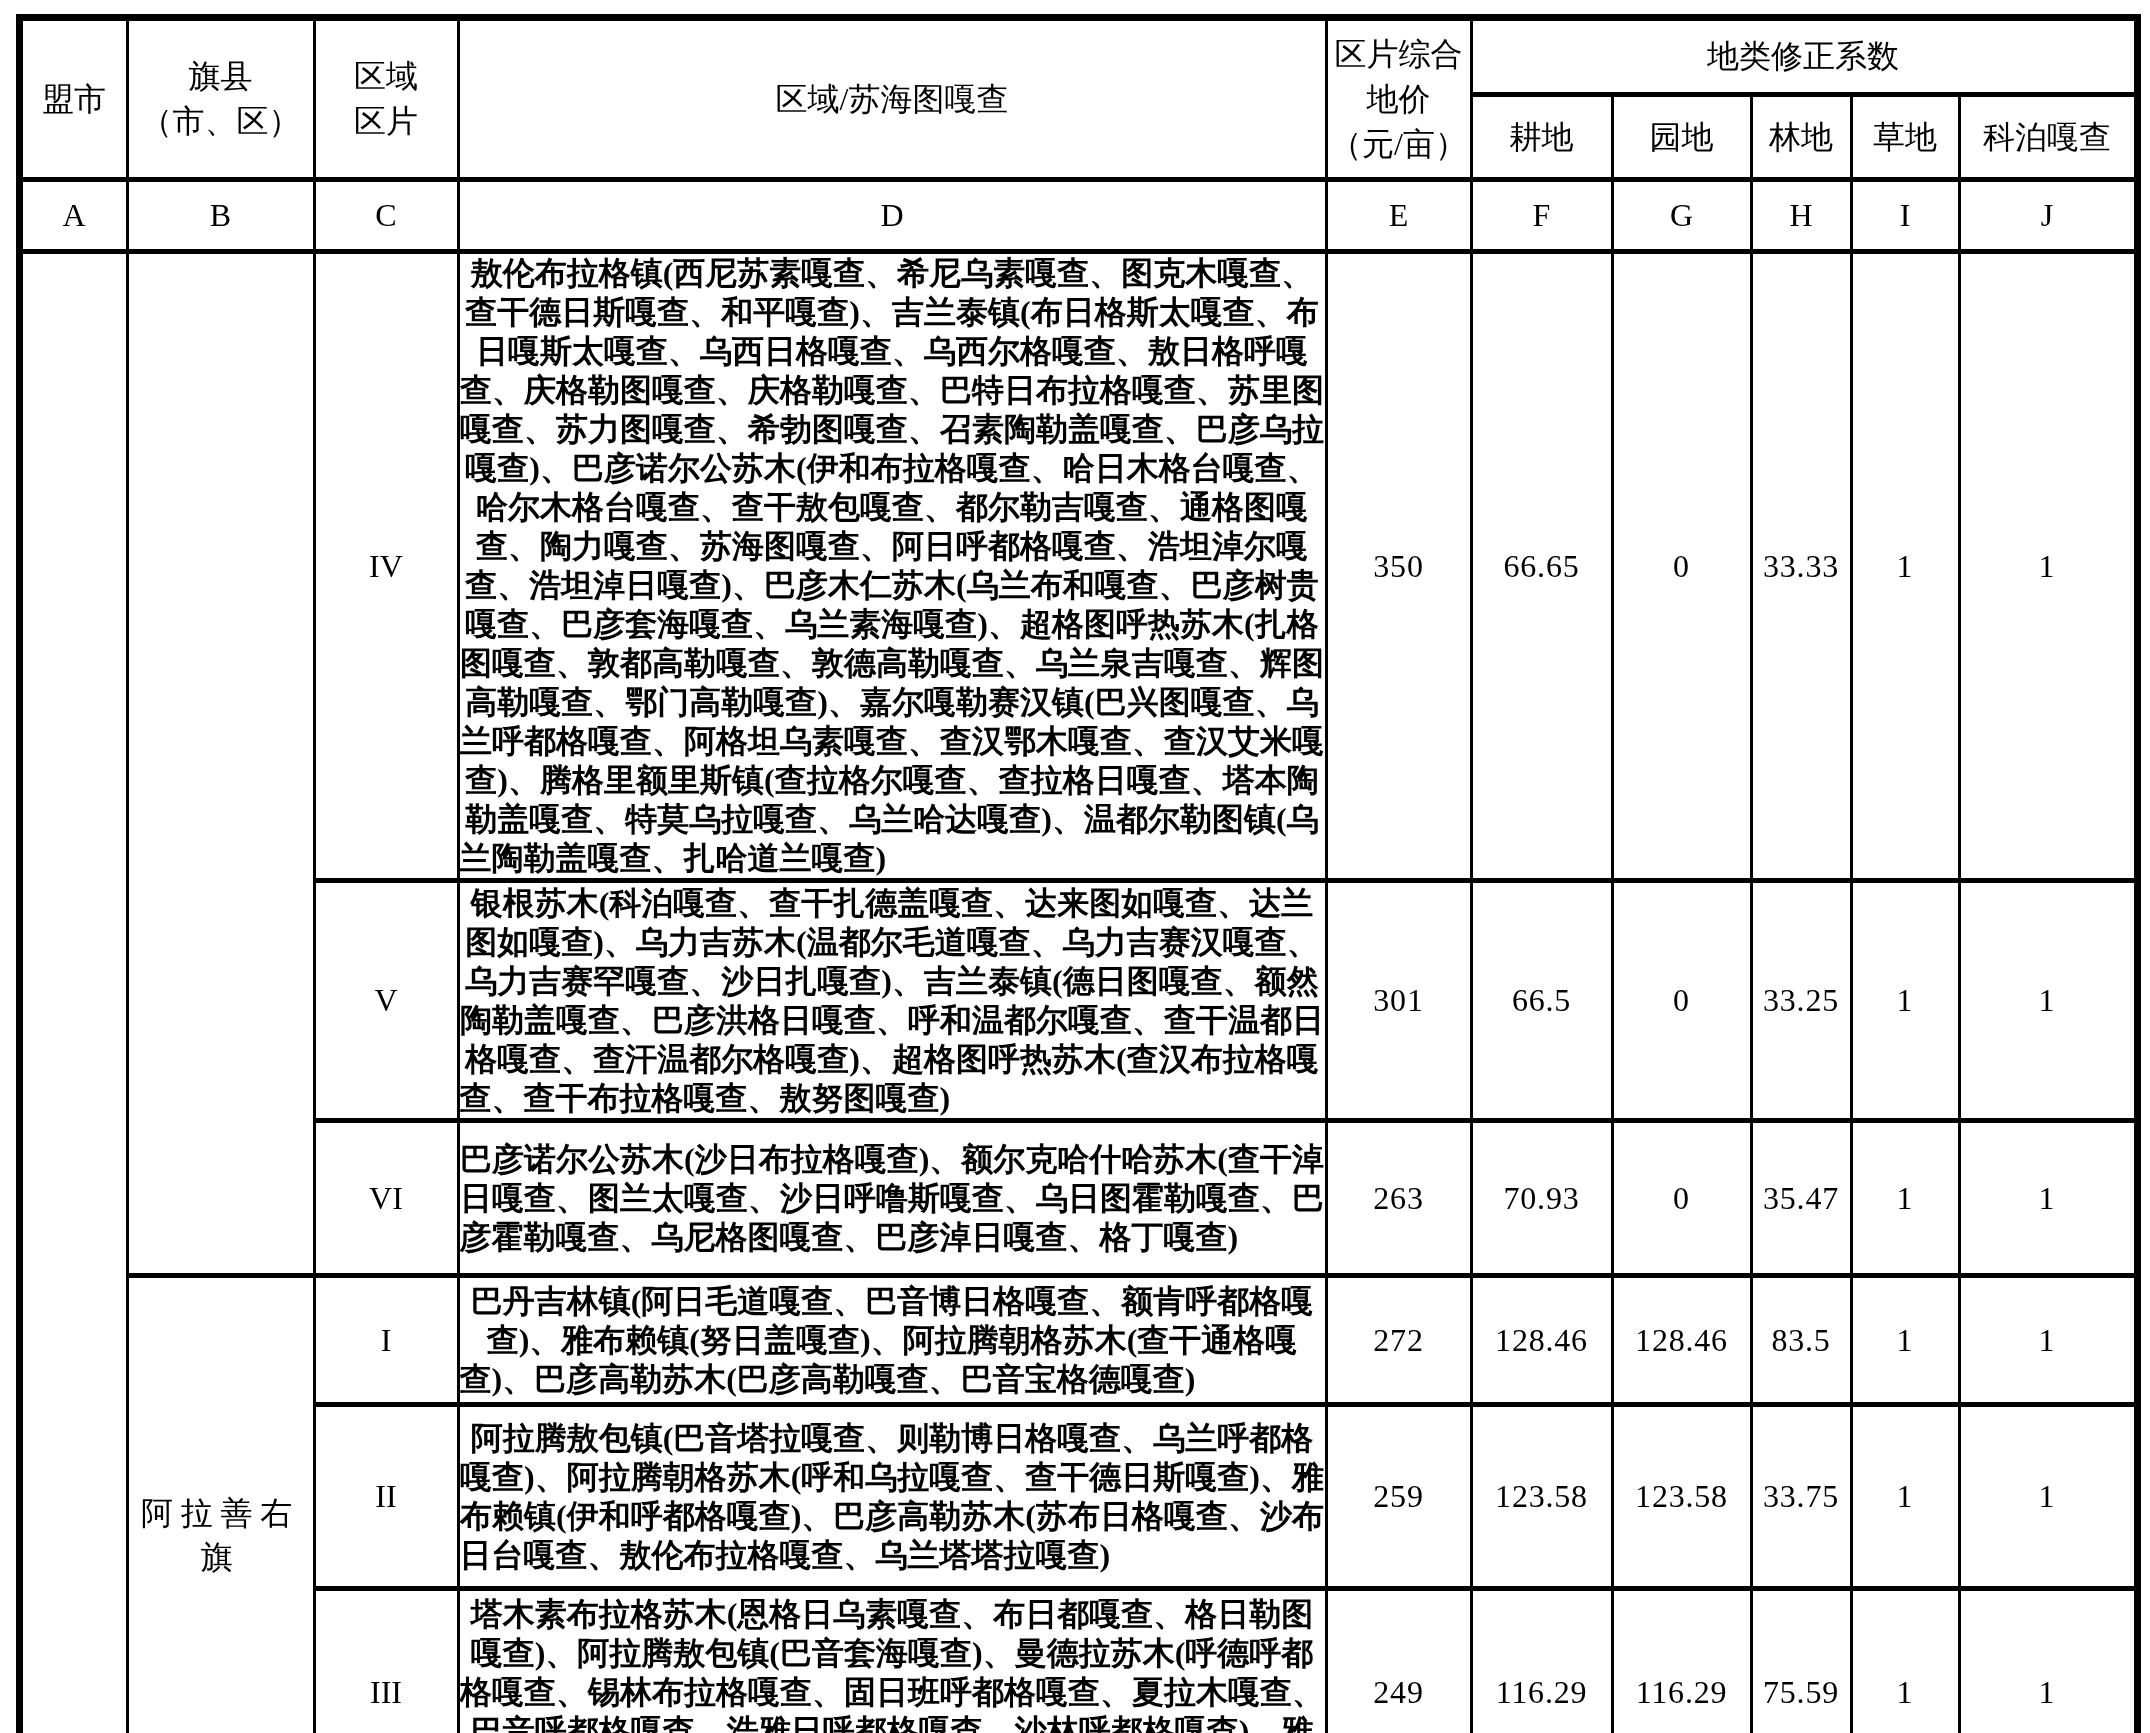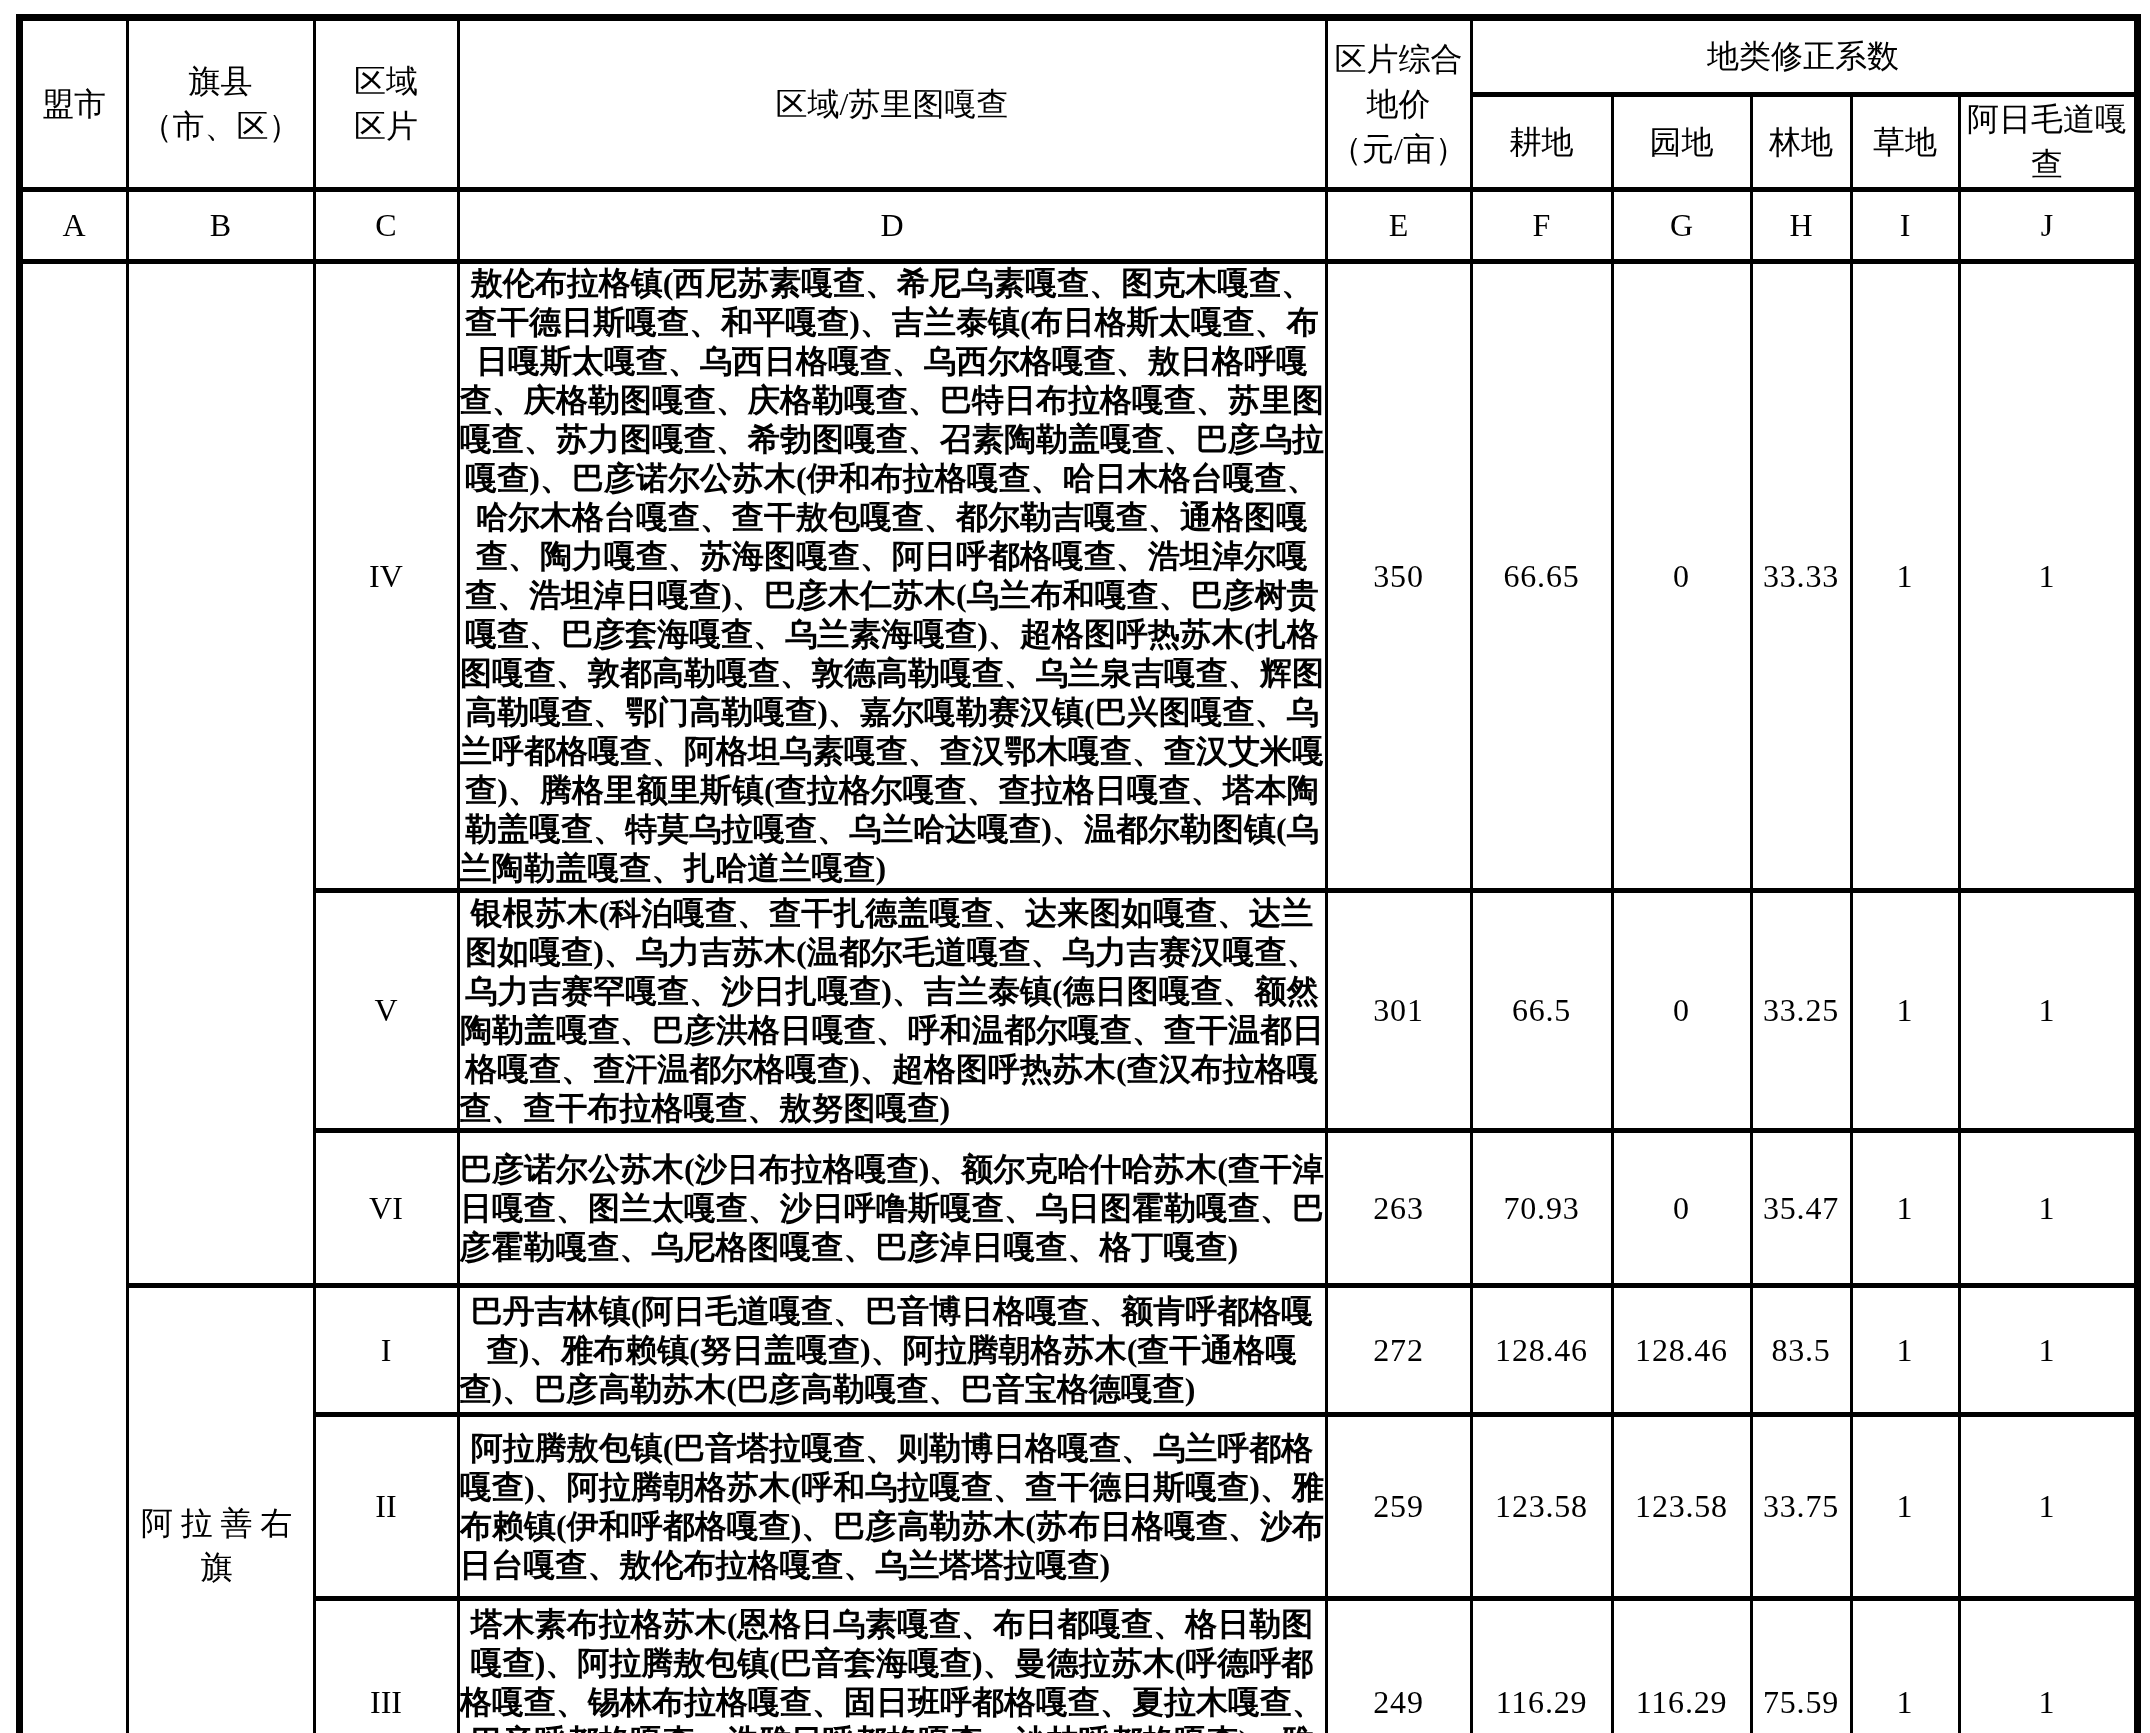--- a/index.html
+++ b/index.html
@@ -93,33 +93,33 @@
       <col style="width:178px">
     </colgroup>
 
     <tbody>
         <tr class="h1">
       <td class="hdr" rowspan="2">盟市</td>
       <td class="hdr" rowspan="2">旗县
 （市、区）</td>
       <td class="hdr" rowspan="2">区域
 区片</td>
-      <td class="hdr" rowspan="2">区域/苏里图嘎查</td>
+      <td class="hdr" rowspan="2">区域/苏海图嘎查</td>
       <td class="hdr" rowspan="2">区片综合
 地价
 （元/亩）</td>
       <td class="hdr" colspan="5">地类修正系数</td>
     </tr>
 
     <tr class="h2">
       <td class="hdr">耕地</td>
       <td class="hdr">园地</td>
       <td class="hdr">林地</td>
       <td class="hdr">草地</td>
-      <td class="hdr">阿日毛道嘎查</td>
+      <td class="hdr">科泊嘎查</td>
     </tr>
 
     <tr class="hl">
       <td class="letter">A</td>
       <td class="letter">B</td>
       <td class="letter">C</td>
       <td class="letter">D</td>
       <td class="letter">E</td>
       <td class="letter">F</td>
       <td class="letter">G</td>

